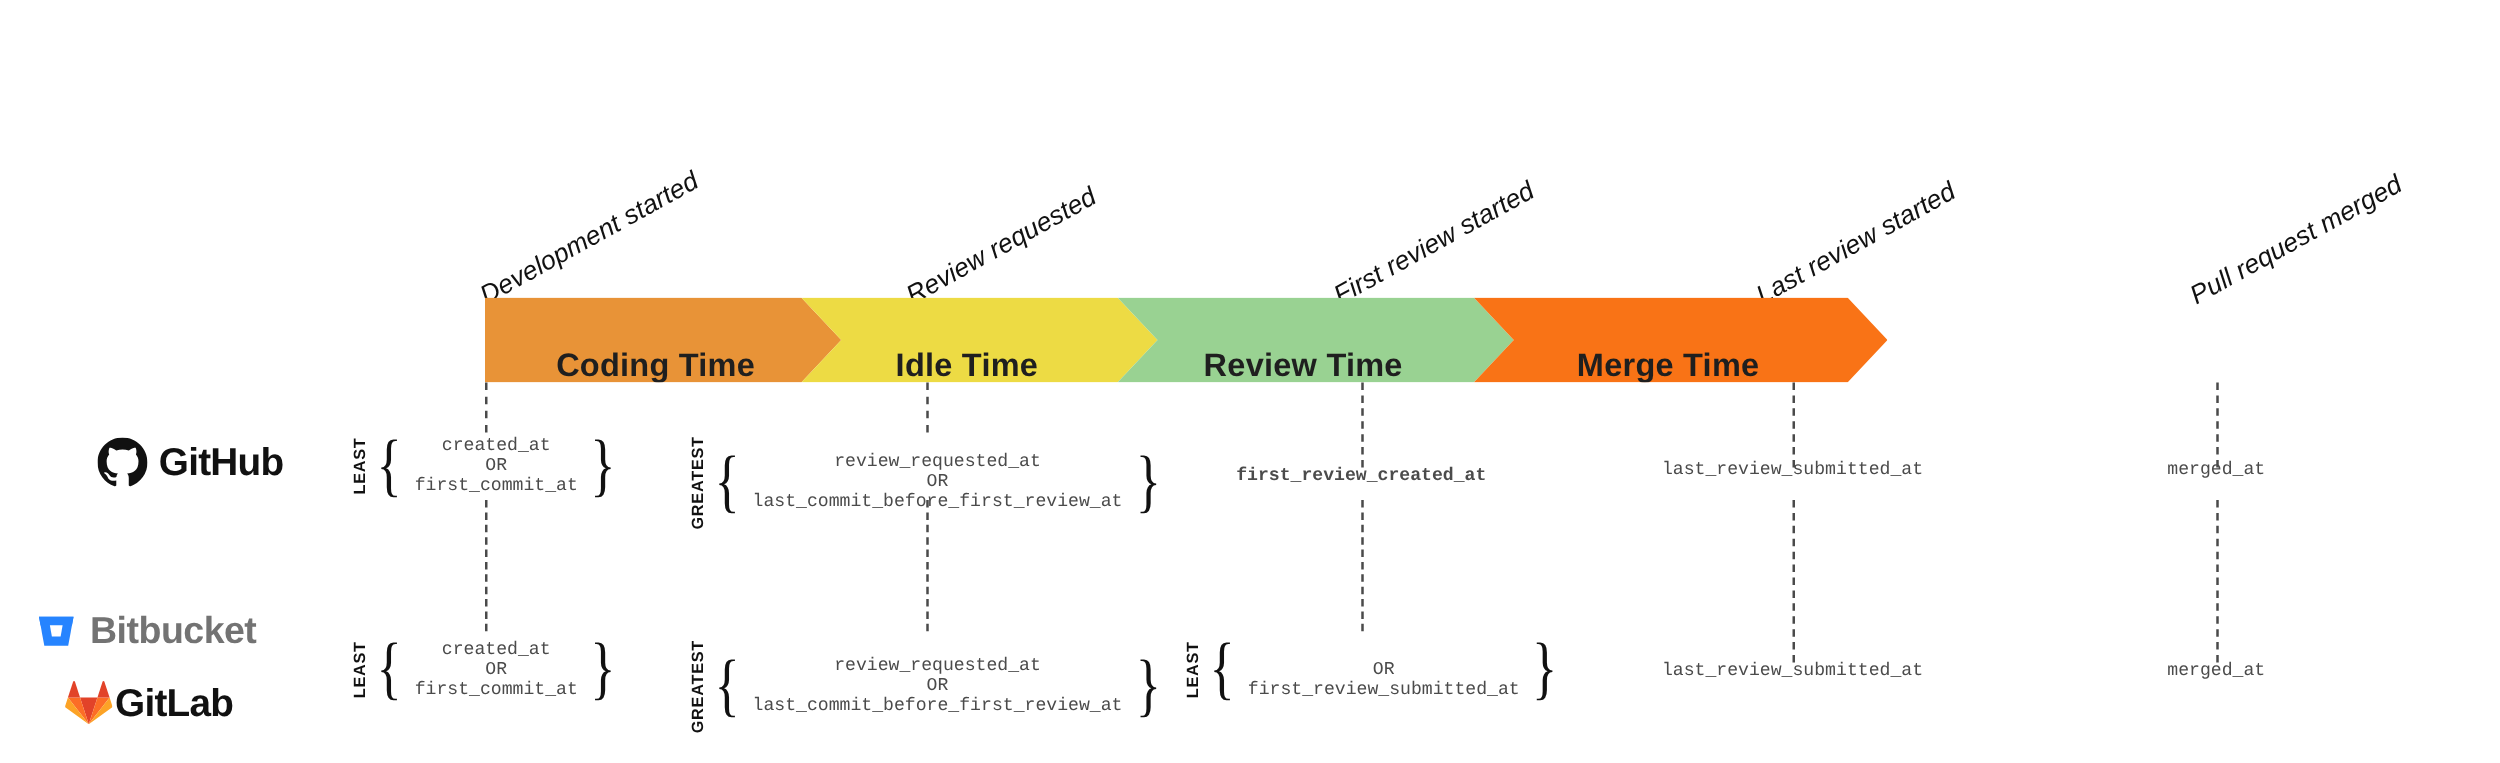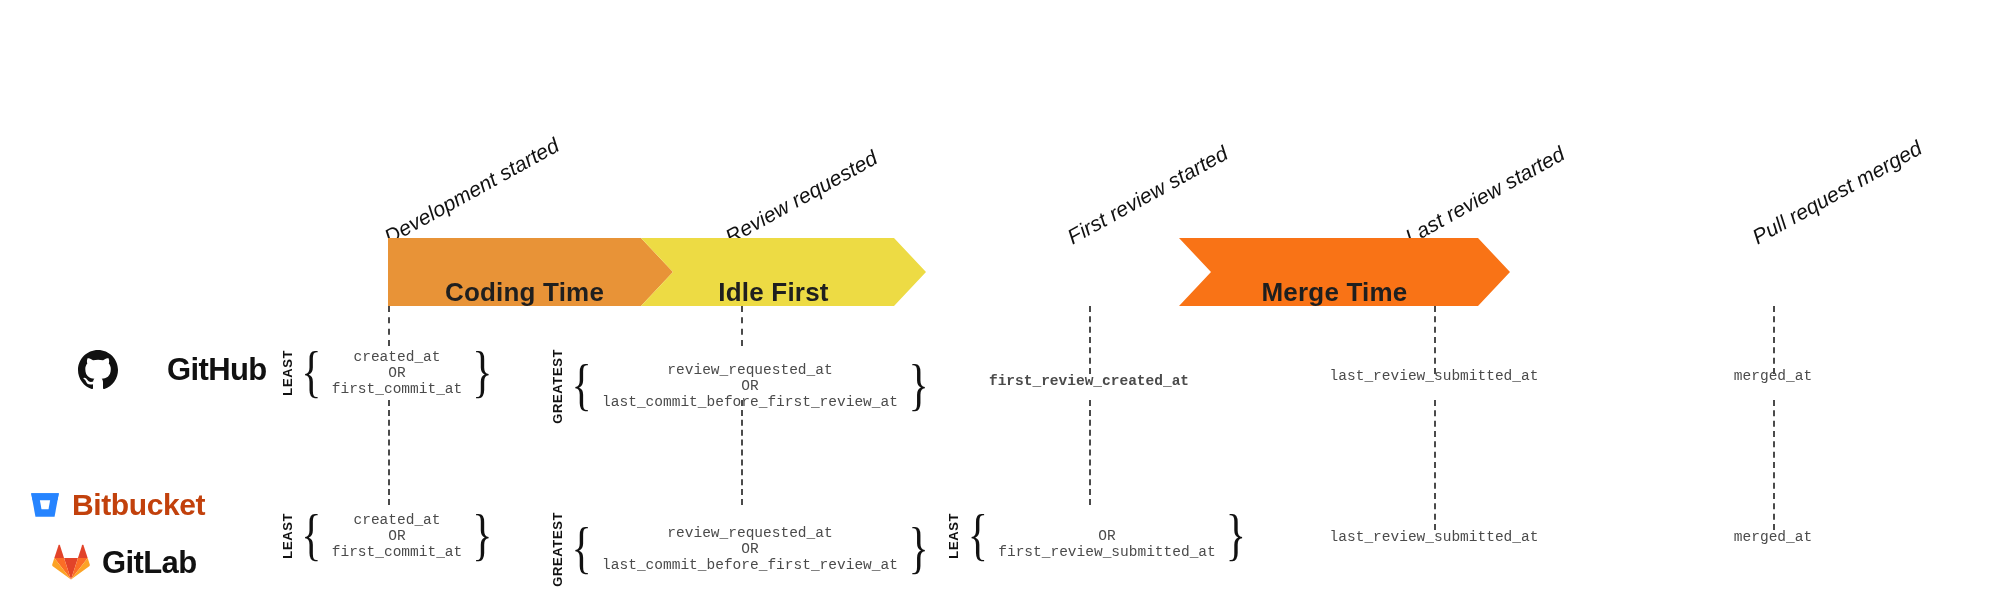--- a/index.html
+++ b/index.html
@@ -67,22 +67,22 @@
     position:absolute;
     font-family:"Liberation Mono","DejaVu Sans Mono",monospace;
     font-size:14.5px;color:#4b4b4b;white-space:nowrap;
     transform:translateX(-50%);
   }
 
   
   .logo-row{position:absolute;display:flex;align-items:center;}
   .logo-text{font-weight:bold;letter-spacing:-0.6px;}
   .gh-text{font-size:31px;color:#111;margin-left:9px;}
-  .bb-text{font-size:30px;color:#c2410c;margin-left:10px;font-weight:bold;letter-spacing:-.4px;}
-  .gl-text{font-size:31px;color:#111;margin-left:12px;}
+  .bb-text{font-size:30px;color:#737373;margin-left:10px;font-weight:bold;letter-spacing:-.4px;}
+  .gl-text{font-size:31px;color:#111;margin-left:2px;}
 </style>
 </head>
 <body>
 
 <div id="canvas">
 
   <div class="stage-label" style="left:392px;top:225px;">Development started</div>
   <div class="stage-label" style="left:733px;top:225px;">Review requested</div>
   <div class="stage-label" style="left:1075px;top:225px;">First review started</div>
   <div class="stage-label" style="left:1413px;top:225px;">Last review started</div>
@@ -90,23 +90,27 @@
 
   <div id="bar">
 
     <div class="seg first" style="left:0px;width:285px;background:#E89337;
                 clip-path:polygon(0 0, 253px 0, 285px 34px, 253px 68px, 0 68px);">
       <span class="seg-text">Coding Time</span>
     </div>
 
     <div class="seg" style="left:253px;width:285px;background:#EDDB44;
                 clip-path:polygon(0 0, 253px 0, 285px 34px, 253px 68px, 0 68px, 32px 34px);">
-      <span class="seg-text">Idle First</span>
-    </div>
-
+      <span class="seg-text">Idle Time</span>
+    </div>
+
+    <div class="seg" style="left:506px;width:317px;background:#99D292;
+                clip-path:polygon(0 0, 285px 0, 317px 34px, 285px 68px, 0 68px, 32px 34px);">
+      <span class="seg-text">Review Time</span>
+    </div>
 
     <div class="seg" style="left:791px;width:331px;background:#f97316;
                 clip-path:polygon(0 0, 299px 0, 331px 34px, 299px 68px, 0 68px, 32px 34px);">
       <span class="seg-text">Merge Time</span>
     </div>
   </div>
 
   <div class="tick" style="left:388px;top:306px;height:40px;"></div>
   <div class="tick" style="left:388px;top:400px;height:105px;"></div>
 
@@ -115,21 +119,21 @@
 
   <div class="tick" style="left:1089px;top:306px;height:68px;"></div>
   <div class="tick" style="left:1089px;top:400px;height:105px;"></div>
 
   <div class="tick" style="left:1434px;top:306px;height:68px;"></div>
   <div class="tick" style="left:1434px;top:400px;height:130px;"></div>
 
   <div class="tick" style="left:1773px;top:306px;height:68px;"></div>
   <div class="tick" style="left:1773px;top:400px;height:130px;"></div>
 
-  <div class="logo-row" style="left:78px;top:350px;gap:40px;">
+  <div class="logo-row" style="left:78px;top:350px;">
     <svg width="40" height="40" viewBox="0 0 16 16">
       <path fill="#111" d="M8 0C3.58 0 0 3.58 0 8c0 3.54 2.29 6.53 5.47 7.59.4.07.55-.17.55-.38
       0-.19-.01-.82-.01-1.49-2.01.37-2.53-.49-2.69-.94-.09-.23-.48-.94-.82-1.13-.28-.15-.68-.52-.01-.53.63-.01
       1.08.58 1.23.82.72 1.21 1.87.87 2.33.66.07-.52.28-.87.51-1.07-1.78-.2-3.64-.89-3.64-3.95
       0-.87.31-1.59.82-2.15-.08-.2-.36-1.02.08-2.12 0 0 .67-.21 2.2.82.64-.18 1.32-.27 2-.27s1.36.09 2
       .27c1.53-1.04 2.2-.82 2.2-.82.44 1.1.16 1.92.08 2.12.51.56.82 1.27.82 2.15 0 3.07-1.87 3.75-3.65
       3.95.29.25.54.73.54 1.48 0 1.07-.01 1.93-.01 2.2 0 .21.15.46.55.38A8.01 8.01 0 0 0 16 8c0-4.42-3.58-8-8-8z"></path>
     </svg>
     <span class="logo-text gh-text">GitHub</span>
   </div>

